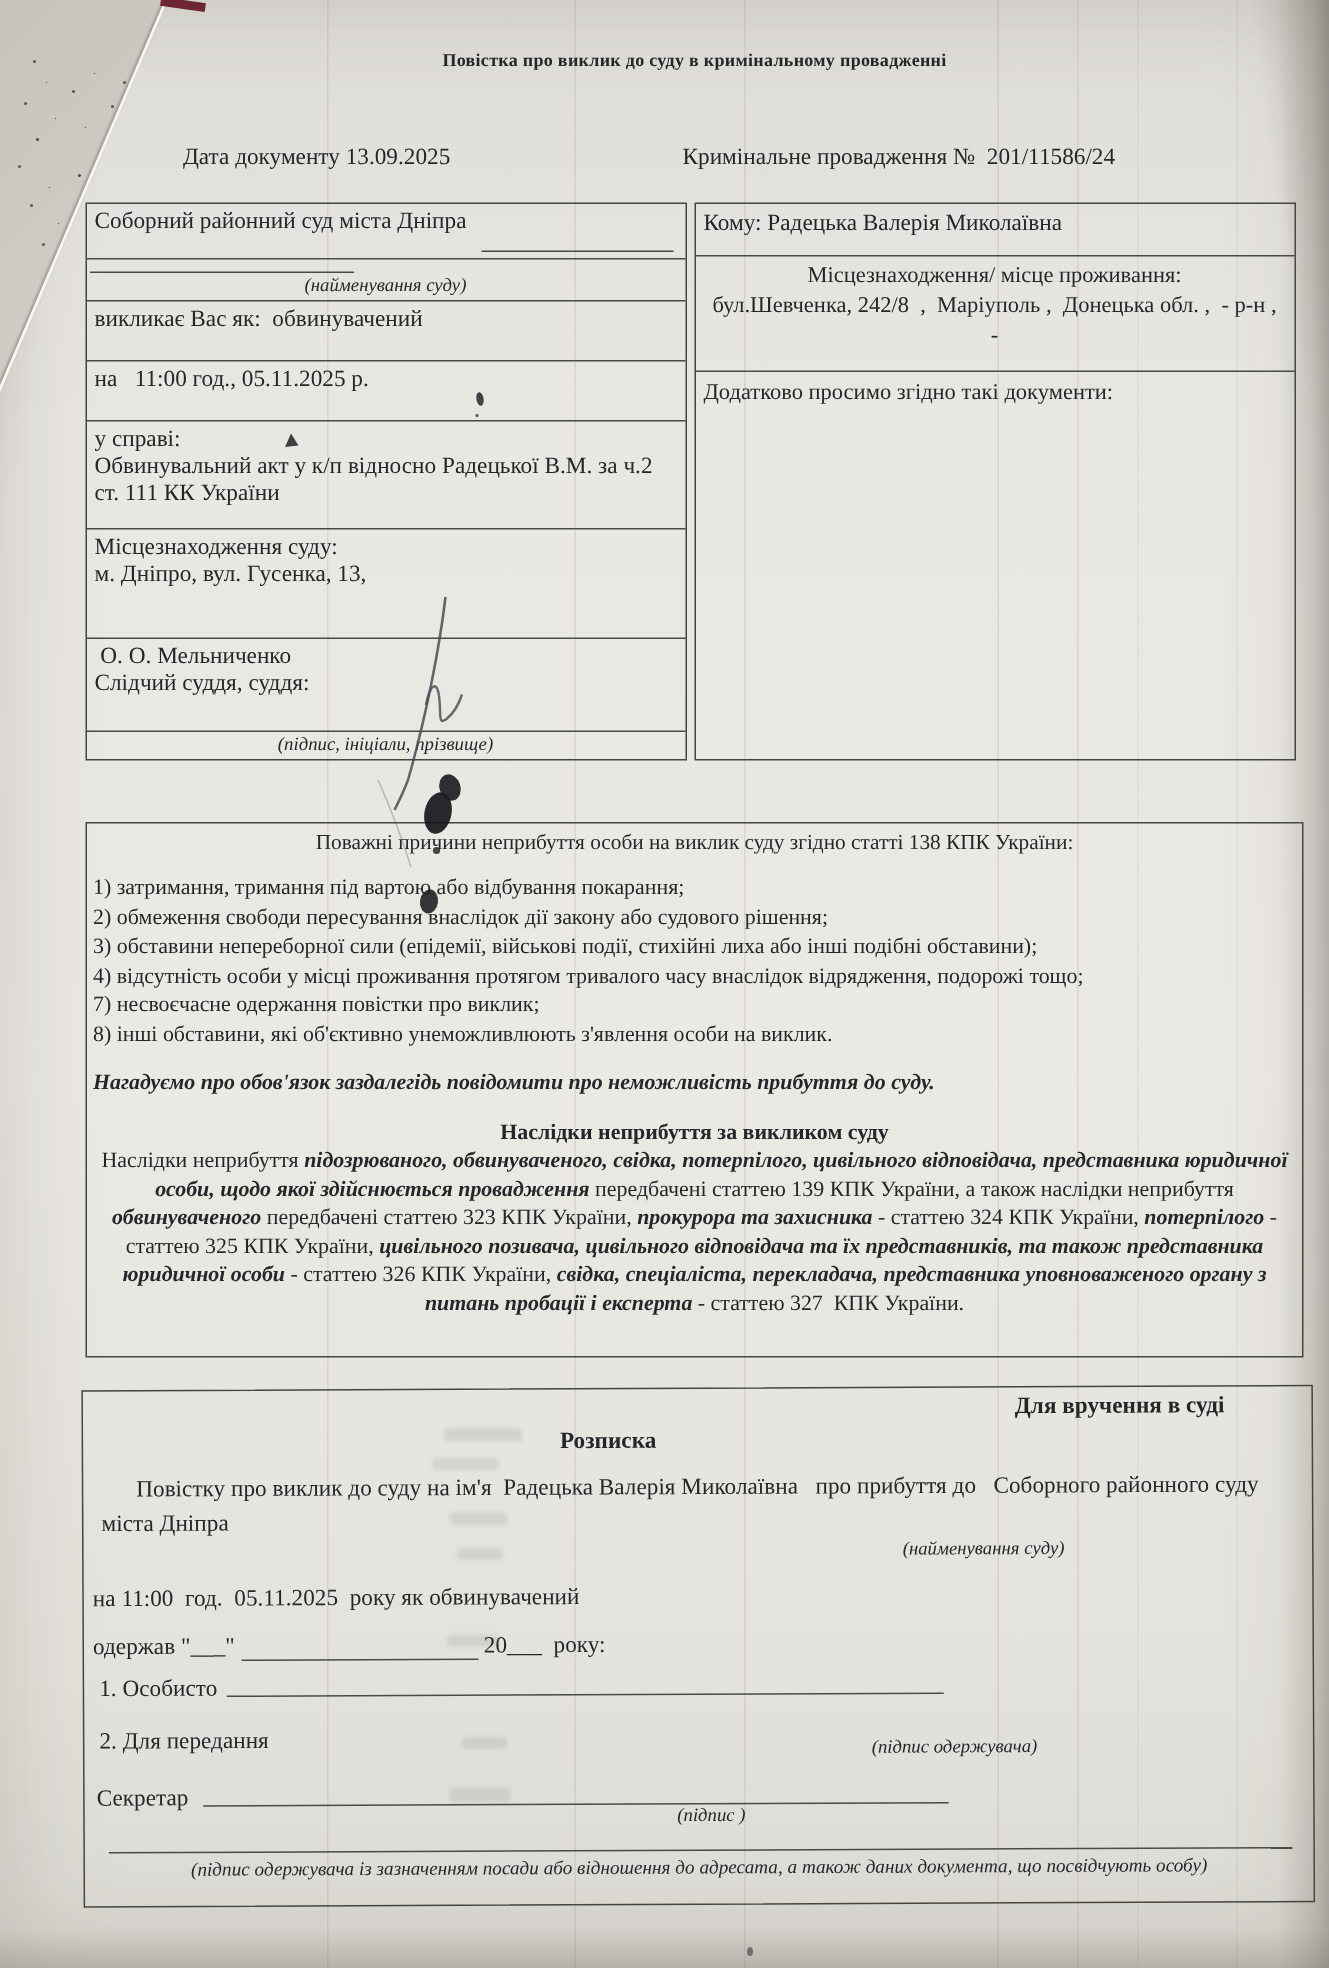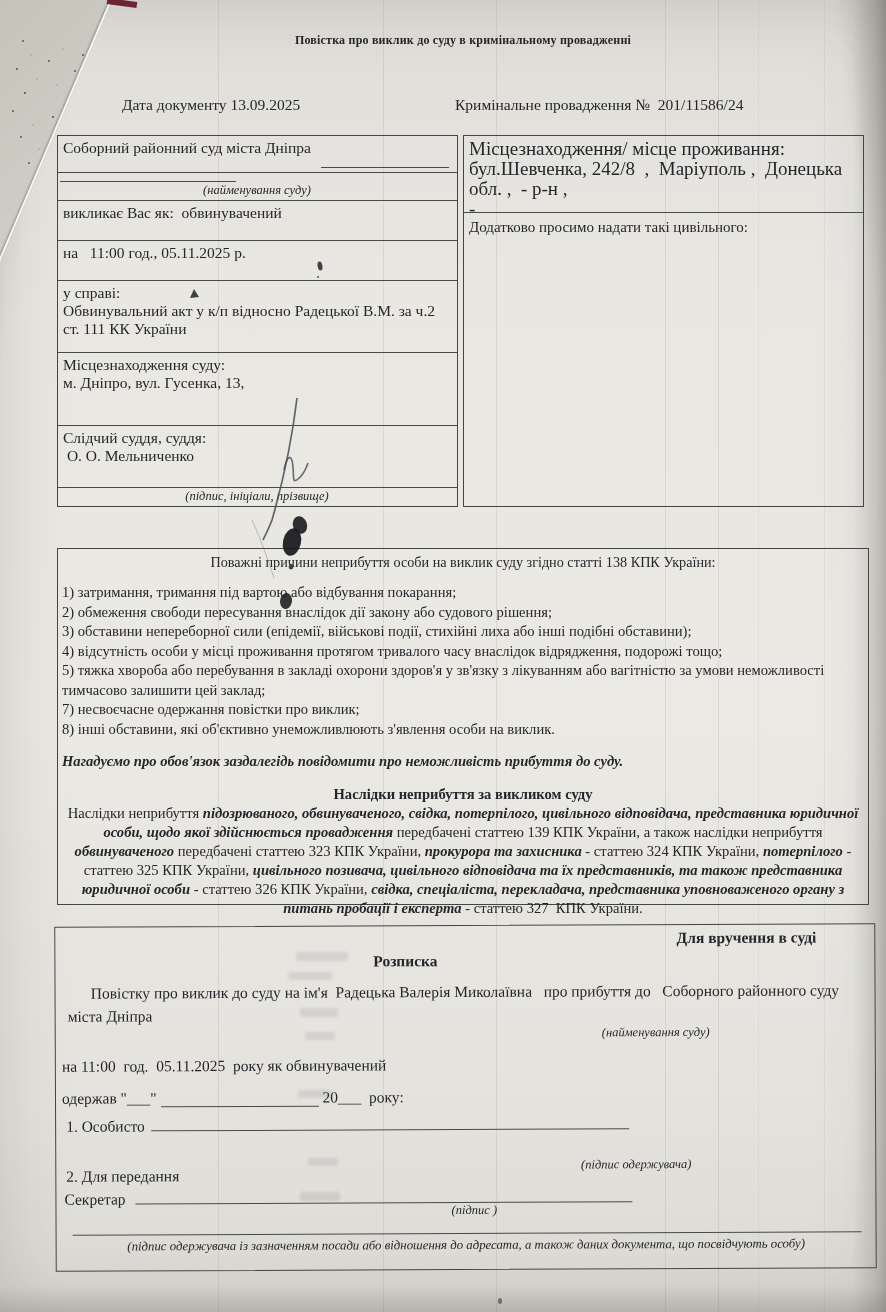--- a/index.html
+++ b/index.html
@@ -26,21 +26,21 @@
   .row{box-sizing:border-box; padding:3px 6px 0 5px; border-bottom:1px solid #4a4a44; font-size:15.5px; position:relative;justify-content:space-between;}
   .row:last-child{border-bottom:none;}
   .r1{height:37px; display:flex; align-items:flex-start;}
   .r2{height:28px;}
   .r3{height:40px;} .r4{height:40px;} .r5{height:72px;} .r6{height:73px;} .r7{height:62px;}
   .r8{height:17px; font-size:12.5px; font-style:italic; text-align:center; padding-top:1px;}
   .fill-line{flex:1 1 auto; border-bottom:1px solid #4a4a44; margin:0 2px 4px 6px; min-width:30px; align-self:flex-end;}
   .partial-line{position:absolute; left:2px; top:8px; width:176px; border-top:1px solid #4a4a44;}
   .hint-center{display:block; text-align:center; font-size:12.5px; font-style:italic; padding-top:7px;}
   .rb-r1{height:35px; border-bottom:1px solid #4a4a44; padding:4px 6px 0 5px; font-size:15.5px; box-sizing:border-box;}
-  .rb-r2{height:77px; border-bottom:1px solid #4a4a44; padding:3px 6px 0 5px; font-size:19px; line-height:20px; box-sizing:border-box;}
+  .rb-r2{height:77px; border-bottom:1px solid #4a4a44; padding:3px 6px 0 5px; font-size:15px; line-height:20px; box-sizing:border-box;text-align:center;}
   .rb-r3{padding:6px 6px 0 5px; font-size:15px;}
   
   .reasons-box{left:57px; top:548px; width:812px; height:357px; font-size:14.6px;}
   .reasons-heading{margin:5px 10px 0; text-align:center; font-weight:normal; font-size:14.2px;}
   .reason-list{margin-top:12px; padding:0 4px 0 4px; line-height:19.5px;}
   .reminder{margin:14px 4px 0; font-weight:bold; font-style:italic;}
   .conseq-heading{margin-top:16px; text-align:center; font-weight:bold;}
   .conseq-para{margin:1px 6px 0; text-align:center; line-height:19px;}
   .run-bi{font-weight:bold; font-style:italic;}
   
@@ -48,21 +48,21 @@
   .receipt-box .abs{position:absolute;}
   .corner-note{top:4px; right:58px; font-weight:bold;}
   .receipt-heading{top:26px; left:0; width:700px; text-align:center; font-weight:bold;}
   .receipt-para{top:54px; left:12px; right:10px; line-height:23px;}
   .court-hint{top:100px; left:480px; width:240px; text-align:center; font-size:12.5px; font-style:italic;}
   .l-datetime{top:130px; left:6px;}
   .l-received{top:162px; left:6px; display:flex; width:420px;}
   .blank-mid{width:158px; border-bottom:1px solid #4a4a44; margin:0 4px;}
   .l-personally{top:190px; left:10px; display:flex; width:565px;}
   .sign-hint-1{top:232px; left:470px; width:220px; text-align:center; font-size:12.5px; font-style:italic;}
-  .l-transfer{top:240px; left:10px;}
+  .l-transfer{top:225px; left:10px;}
   .l-secretary{top:263px; left:8px; display:flex; width:570px;}
   .sign-hint-2{top:277px; left:395px; font-size:12.5px; font-style:italic;}
   .bottom-line{top:307px; left:16px; right:14px; border-top:1px solid #4a4a44; height:0;}
   .bottom-hint{top:312px; left:0; right:0; text-align:center; font-size:12.8px; font-style:italic;}
   
   .overlay{position:absolute; inset:0; pointer-events:none;}
   .crease{position:absolute; top:0; bottom:0; width:1px; background:rgba(95,92,85,.12);}
   .edge-right{position:absolute; top:0; bottom:0; right:0; width:34px;
       background:linear-gradient(90deg, rgba(80,75,68,0) 0%, rgba(80,75,68,.16) 70%, rgba(60,55,50,.26) 100%);}
   .corner{position:absolute; left:0; top:0; width:120px; height:268px;
@@ -113,43 +113,43 @@
     <div class="row r4 txt">на   11:00 год., 05.11.2025 р.</div>
     <div class="row r5">
       <div class="txt">у справі:</div>
       <div class="txt">Обвинувальний акт у к/п відносно Радецької В.М. за ч.2 ст. 111 КК України</div>
     </div>
     <div class="row r6">
       <div class="txt">Місцезнаходження суду:</div>
       <div class="txt">м. Дніпро, вул. Гусенка, 13,</div>
     </div>
     <div class="row r7">
+      <div class="txt"> О. О. Мельниченко</div>
       <div class="txt">Слідчий суддя, суддя:</div>
-      <div class="txt"> О. О. Мельниченко</div>
     </div>
     <div class="row r8 txt">(підпис, ініціали, прізвище)</div>
   </div>
 
   <div class="box recipient-box">
+    <div class="rb-r1 txt">Кому: Радецька Валерія Миколаївна</div>
     <div class="rb-r2">
       <div class="txt">Місцезнаходження/ місце проживання:</div>
       <div class="txt">бул.Шевченка, 242/8  ,  Маріуполь ,  Донецька обл. ,  - р-н ,</div>
       <div class="txt">-</div>
     </div>
-    <div class="rb-r3 txt">Додатково просимо надати такі цивільного:</div>
+    <div class="rb-r3 txt">Додатково просимо згідно такі документи:</div>
   </div>
 
   <div class="box reasons-box">
     <div class="reasons-heading txt">Поважні причини неприбуття особи на виклик суду згідно статті 138 КПК України:</div>
     <div class="reason-list">
         <div class="txt">1) затримання, тримання під вартою або відбування покарання;</div>
         <div class="txt">2) обмеження свободи пересування внаслідок дії закону або судового рішення;</div>
         <div class="txt">3) обставини непереборної сили (епідемії, військові події, стихійні лиха або інші подібні обставини);</div>
         <div class="txt">4) відсутність особи у місці проживання протягом тривалого часу внаслідок відрядження, подорожі тощо;</div>
-        <div class="txt">5) тяжка хвороба або перебування в закладі охорони здоров'я у зв'язку з лікуванням або вагітністю за умови неможливості тимчасово залишити цей заклад;</div>
         <div class="txt">7) несвоєчасне одержання повістки про виклик;</div>
         <div class="txt">8) інші обставини, які об'єктивно унеможливлюють з'явлення особи на виклик.</div>
       </div>
     <div class="reminder txt">Нагадуємо про обов'язок заздалегідь повідомити про неможливість прибуття до суду.</div>
     <div class="conseq-heading txt">Наслідки неприбуття за викликом суду</div>
     <div class="conseq-para"><span class="txt">Наслідки неприбуття </span><span class="txt run-bi">підозрюваного, обвинуваченого, свідка, потерпілого, цивільного відповідача, представника юридичної особи, щодо якої здійснюється провадження </span><span class="txt">передбачені статтею 139 КПК України, а також наслідки неприбуття </span><span class="txt run-bi">обвинуваченого </span><span class="txt">передбачені статтею 323 КПК України, </span><span class="txt run-bi">прокурора та захисника </span><span class="txt">- статтею 324 КПК України, </span><span class="txt run-bi">потерпілого </span><span class="txt">- статтею 325 КПК України, </span><span class="txt run-bi">цивільного позивача, цивільного відповідача та їх представників, та також представника юридичної особи </span><span class="txt">- статтею 326 КПК України, </span><span class="txt run-bi">свідка, спеціаліста, перекладача, представника уповноваженого органу з питань пробації і експерта </span><span class="txt">- статтею 327  КПК України.</span></div>
   </div>
 
   <div class="box receipt-box">
     <div class="abs corner-note txt">Для вручення в суді</div>

